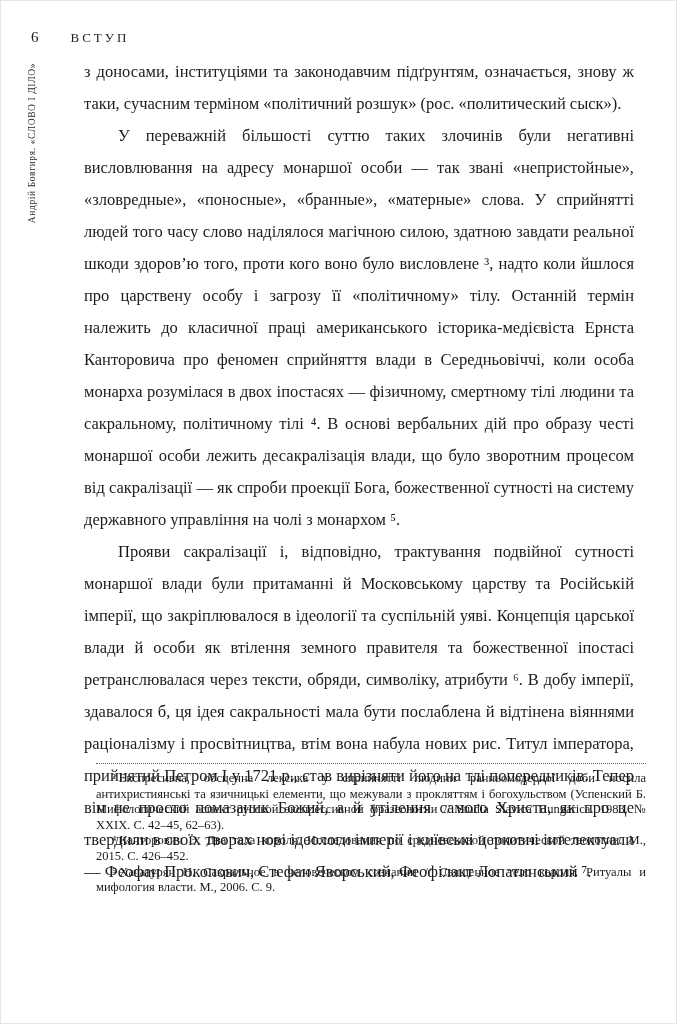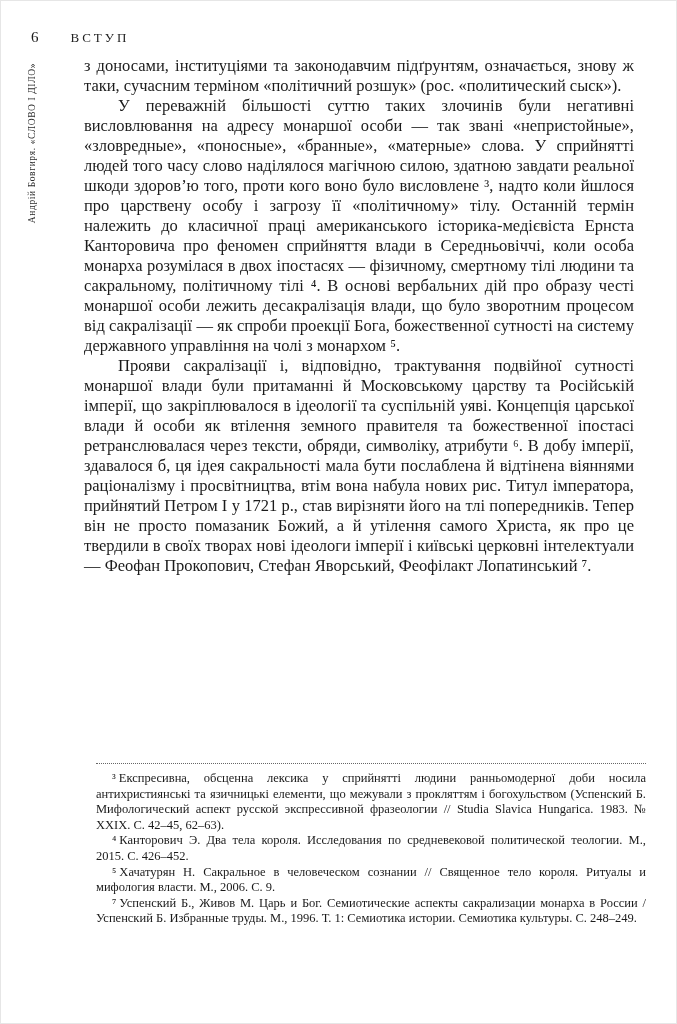--- a/index.html
+++ b/index.html
@@ -55,21 +55,21 @@
     white-space: nowrap;
   }
 
   
   .text-block {
     position: absolute;
     left: 83px;
     top: 55px;
     width: 550px;
     font-size: 16.5px;
-    line-height: 20px;
+    line-height: 32px;
     text-align: justify;
     hyphens: auto;
   }
   .para {
     margin: 0;
     text-indent: 34px;
   }
   .para.no-indent {
     text-indent: 0;
   }
@@ -111,16 +111,15 @@
   <main class="text-block">
     <p class="para no-indent">з доносами, інституціями та законодавчим підґрунтям, означається, знову ж таки, сучасним терміном «політичний розшук» (рос. «политический сыск»).</p>
     <p class="para">У переважній більшості суттю таких злочинів були негативні висловлювання на адресу монаршої особи — так звані «непристойные», «зловредные», «поносные», «бранные», «матерные» слова. У сприйнятті людей того часу слово наділялося магічною силою, здатною завдати реальної шкоди здоров’ю того, проти кого воно було висловлене ³, надто коли йшлося про царствену особу і загрозу її «політичному» тілу. Останній термін належить до класичної праці американського історика-медієвіста Ернста Канторовича про феномен сприйняття влади в Середньовіччі, коли особа монарха розумілася в двох іпостасях — фізичному, смертному тілі людини та сакральному, політичному тілі ⁴. В основі вербальних дій про образу честі монаршої особи лежить десакралізація влади, що було зворотним процесом від сакралізації — як спроби проекції Бога, божественної сутності на систему державного управління на чолі з монархом ⁵.</p>
     <p class="para">Прояви сакралізації і, відповідно, трактування подвійної сутності монаршої влади були притаманні й Московському царству та Російській імперії, що закріплювалося в ідеології та суспільній уяві. Концепція царської влади й особи як втілення земного правителя та божественної іпостасі ретранслювалася через тексти, обряди, символіку, атрибути ⁶. В добу імперії, здавалося б, ця ідея сакральності мала бути послаблена й відтінена віяннями раціоналізму і просвітництва, втім вона набула нових рис. Титул імператора, прийнятий Петром І у 1721 р., став вирізняти його на тлі попередників. Тепер він не просто помазаник Божий, а й утілення самого Христа, як про це твердили в своїх творах нові ідеологи імперії і київські церковні інтелектуали — Феофан Прокопович, Стефан Яворський, Феофілакт Лопатинський ⁷.</p>
   </main>
 
   <section class="footnotes">
     <p class="fn"><span class="fn-marker">³</span><span>Експресивна, обсценна лексика у сприйнятті людини ранньомодерної доби носила антихристиянські та язичницькі елементи, що межували з прокляттям і богохульством (Успенский Б. Мифологический аспект русской экспрессивной фразеологии // Studia Slavica Hungarica. 1983. № XXIX. С. 42–45, 62–63).</span></p>
     <p class="fn"><span class="fn-marker">⁴</span><span>Канторович Э. Два тела короля. Исследования по средневековой политической теологии. М., 2015. С. 426–452.</span></p>
     <p class="fn"><span class="fn-marker">⁵</span><span>Хачатурян Н. Сакральное в человеческом сознании // Священное тело короля. Ритуалы и мифология власти. М., 2006. С. 9.</span></p>
-    <p class="fn"><span class="fn-marker">⁷</span><span>Успенский Б., Живов М. Царь и Бог. Семиотические аспекты сакрализации монарха в России / Успенский Б. Избранные труды. М., 1996. Т. 1: Семиотика истории. Семиотика культуры. С. 248–249.</span></p>
   </section>
 
 </div>
 
 </body></html>

